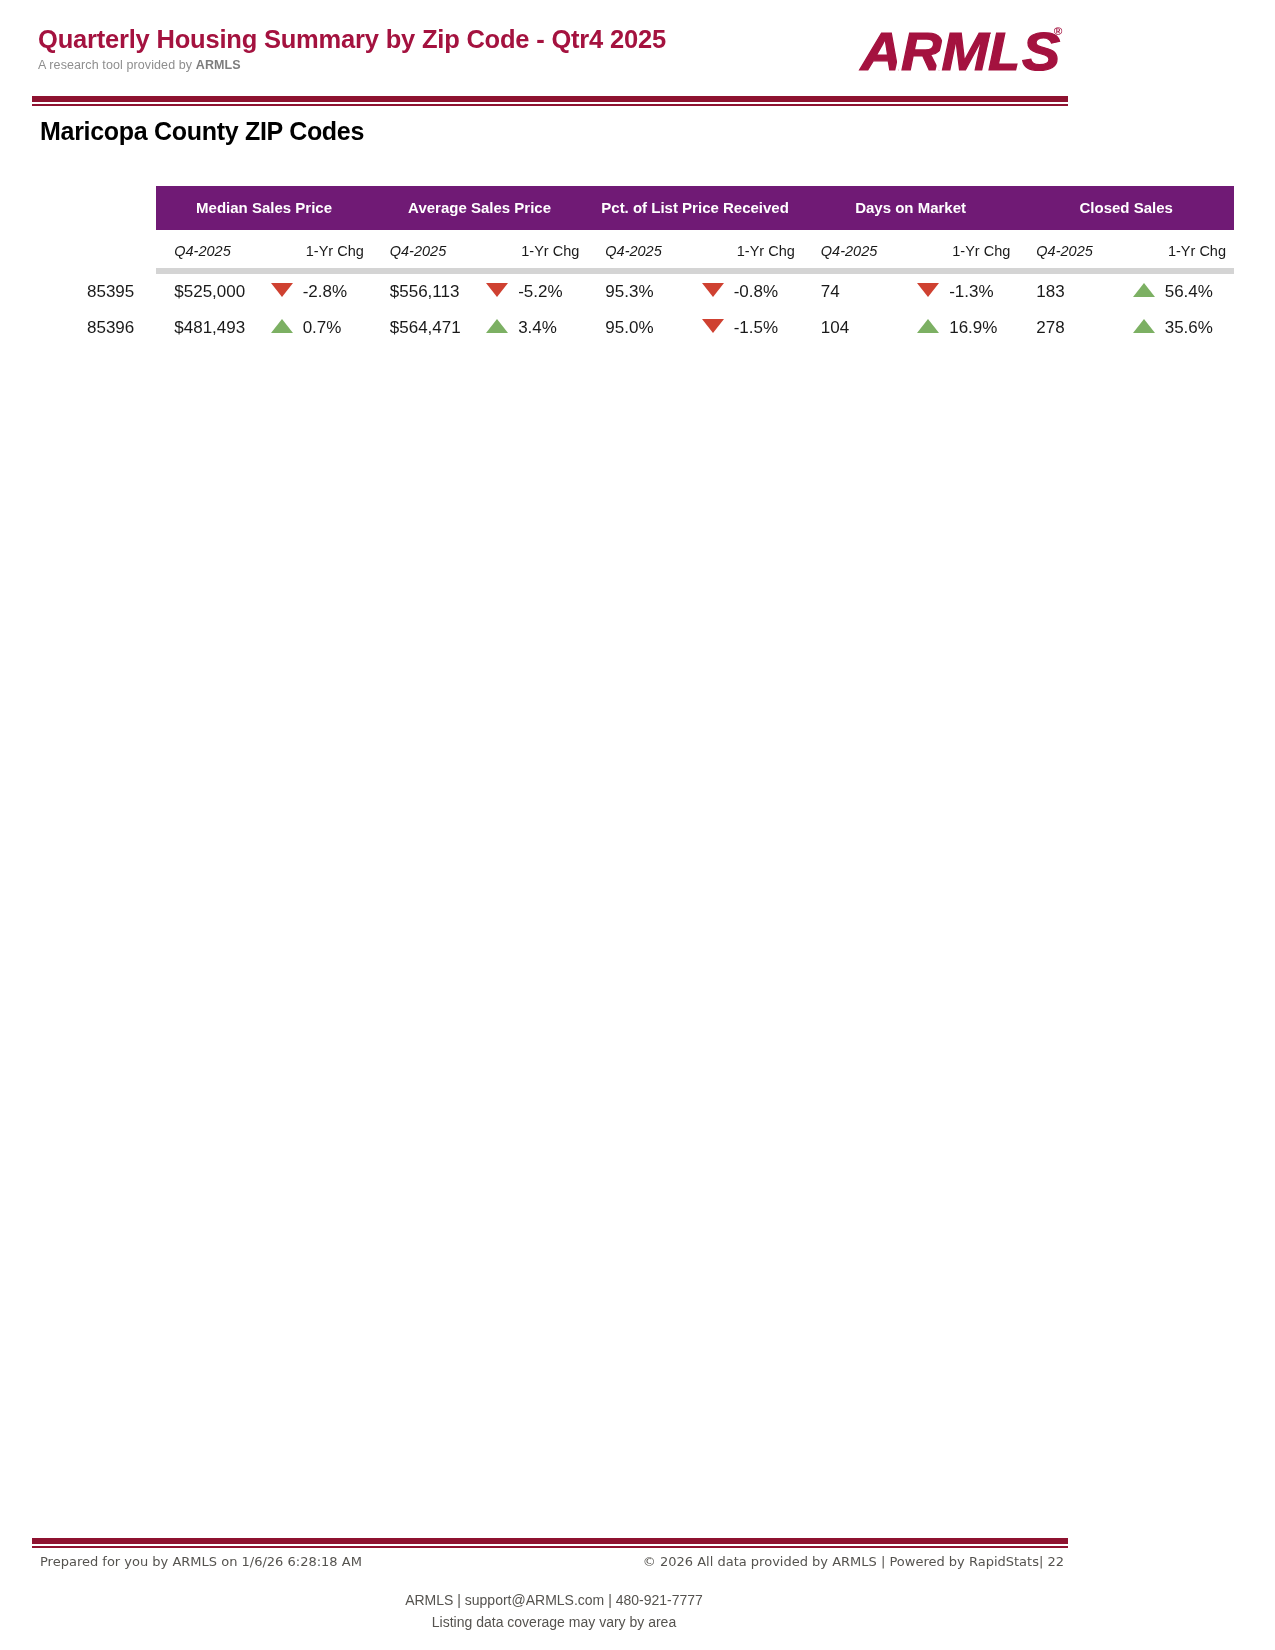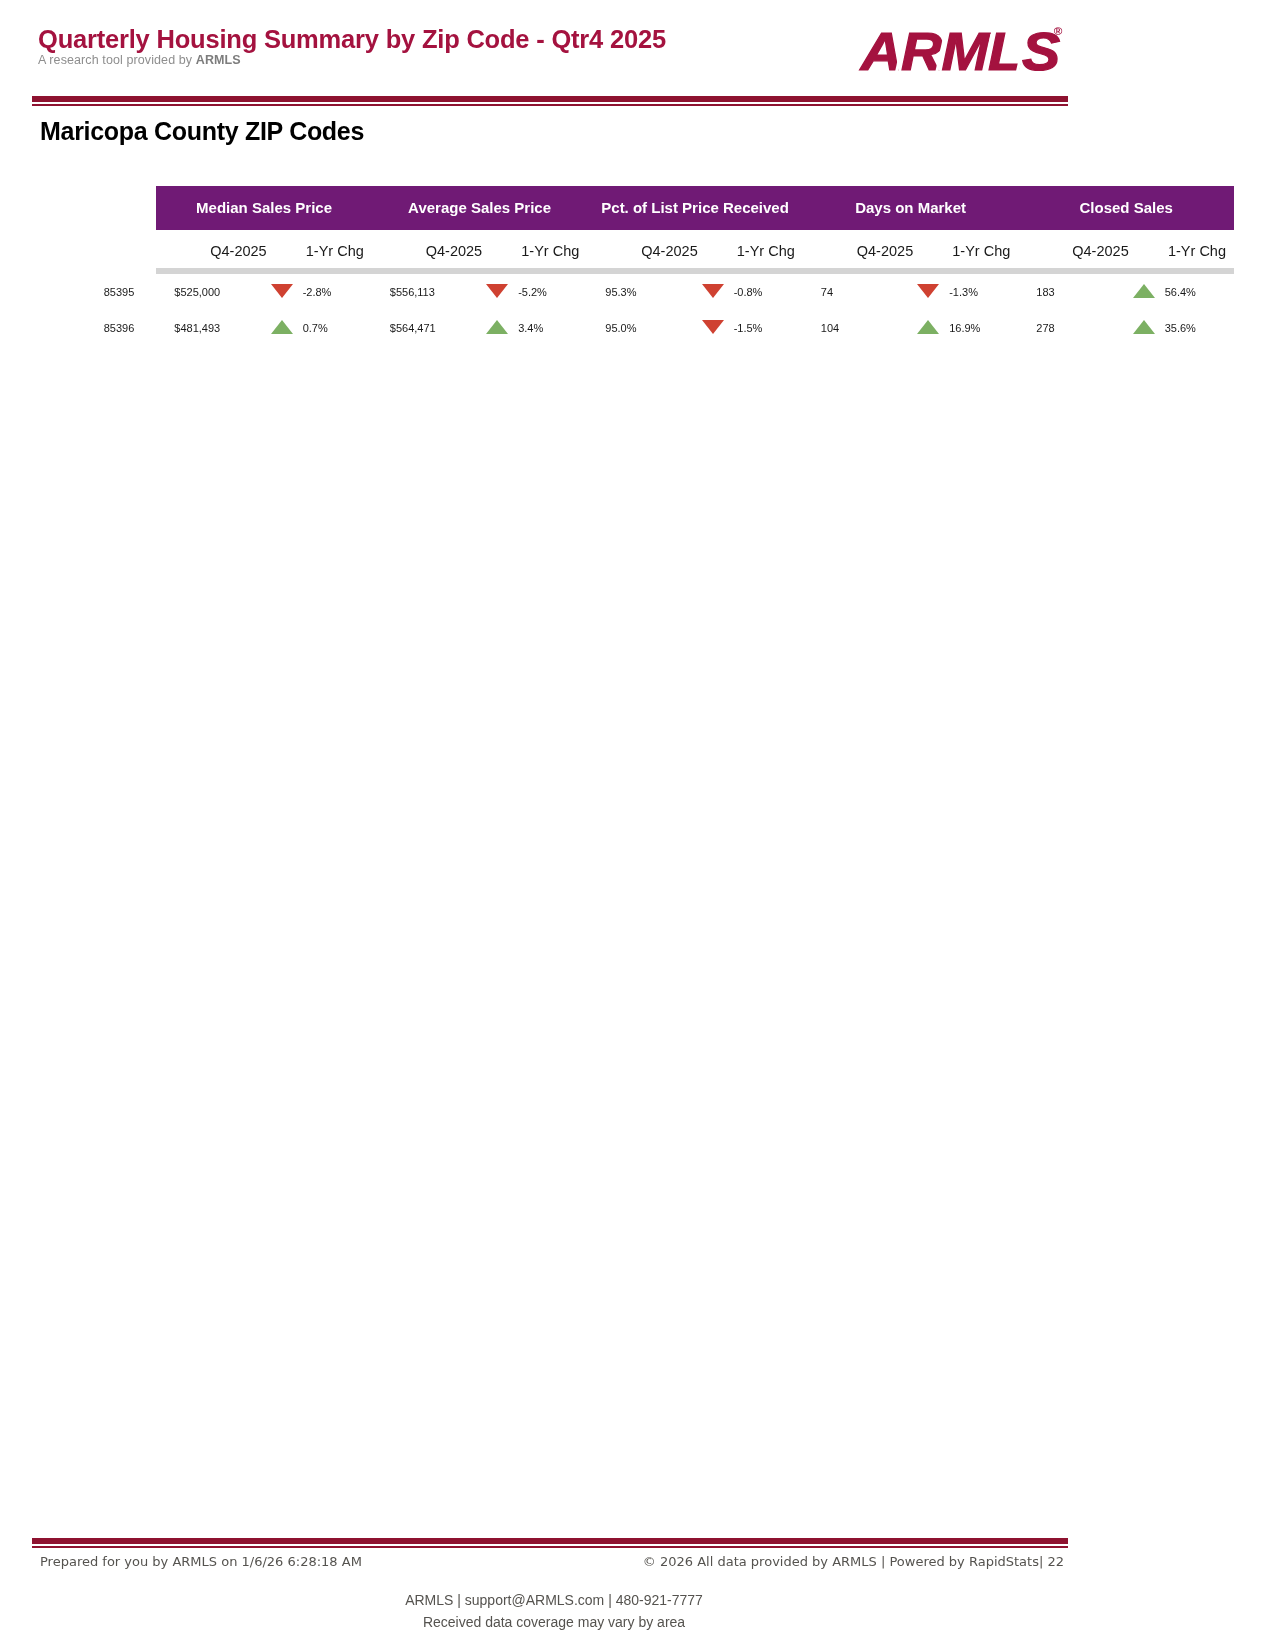--- a/index.html
+++ b/index.html
@@ -38,20 +38,21 @@
   }
   .doc-title {
     font-size: 25.5px;
     font-weight: bold;
     color: #a4123f;
     letter-spacing: -0.2px;
     white-space: nowrap;
     line-height: 1.05;
   }
   .doc-subtitle {
+    margin-top: 5px;
     font-size: 12.5px;
     color: #8e8e8e;
     letter-spacing: 0.1px;
   }
   .doc-subtitle b {
     color: #7d7d7d;
     font-weight: bold;
   }
 
   
@@ -171,36 +172,36 @@
   }
 
   
   .sub-head th {
     padding: 13px 0 9px 0;
     font-size: 14.5px;
     font-weight: normal;
     color: #1a1a1a;
     vertical-align: bottom;
   }
-  .sub-left  { text-align: center;  padding-left: 18px !important; }
+  .sub-left  { text-align: left;  padding-left: 18px !important; font-style: italic; }
   .sub-right { text-align: right; padding-right: 8px !important; }
 
   
   tr.sep-row td {
     padding: 0;
     height: 6px;
     background: #d4d4d4;
   }
   tr.sep-row td.sep-blank {
     background: #ffffff;
   }
 
   
   tr.data-row td {
-    font-size: 11px;
+    font-size: 17px;
     color: #1a1a1a;
     height: 36px;
     padding: 0;
     vertical-align: middle;
   }
   td.zip {
     text-align: right;
     padding-right: 22px !important;
   }
   td.val {
@@ -403,16 +404,16 @@
     <div class="rule-thin"></div>
   </div>
 
   <div class="footer-row">
     <div class="footer-left">Prepared for you by ARMLS on 1/6/26 6:28:18 AM</div>
     <div class="footer-right"><span>© 2026 All data provided by ARMLS | Powered by RapidStats</span><span class="pg">| 22</span></div>
   </div>
 
   <div class="footer-center">
     <div>ARMLS | support@ARMLS.com | 480-921-7777</div>
-    <div>Received data coverage may vary by area</div>
+    <div>Listing data coverage may vary by area</div>
   </div>
 
 </div>
 
 </body></html>

